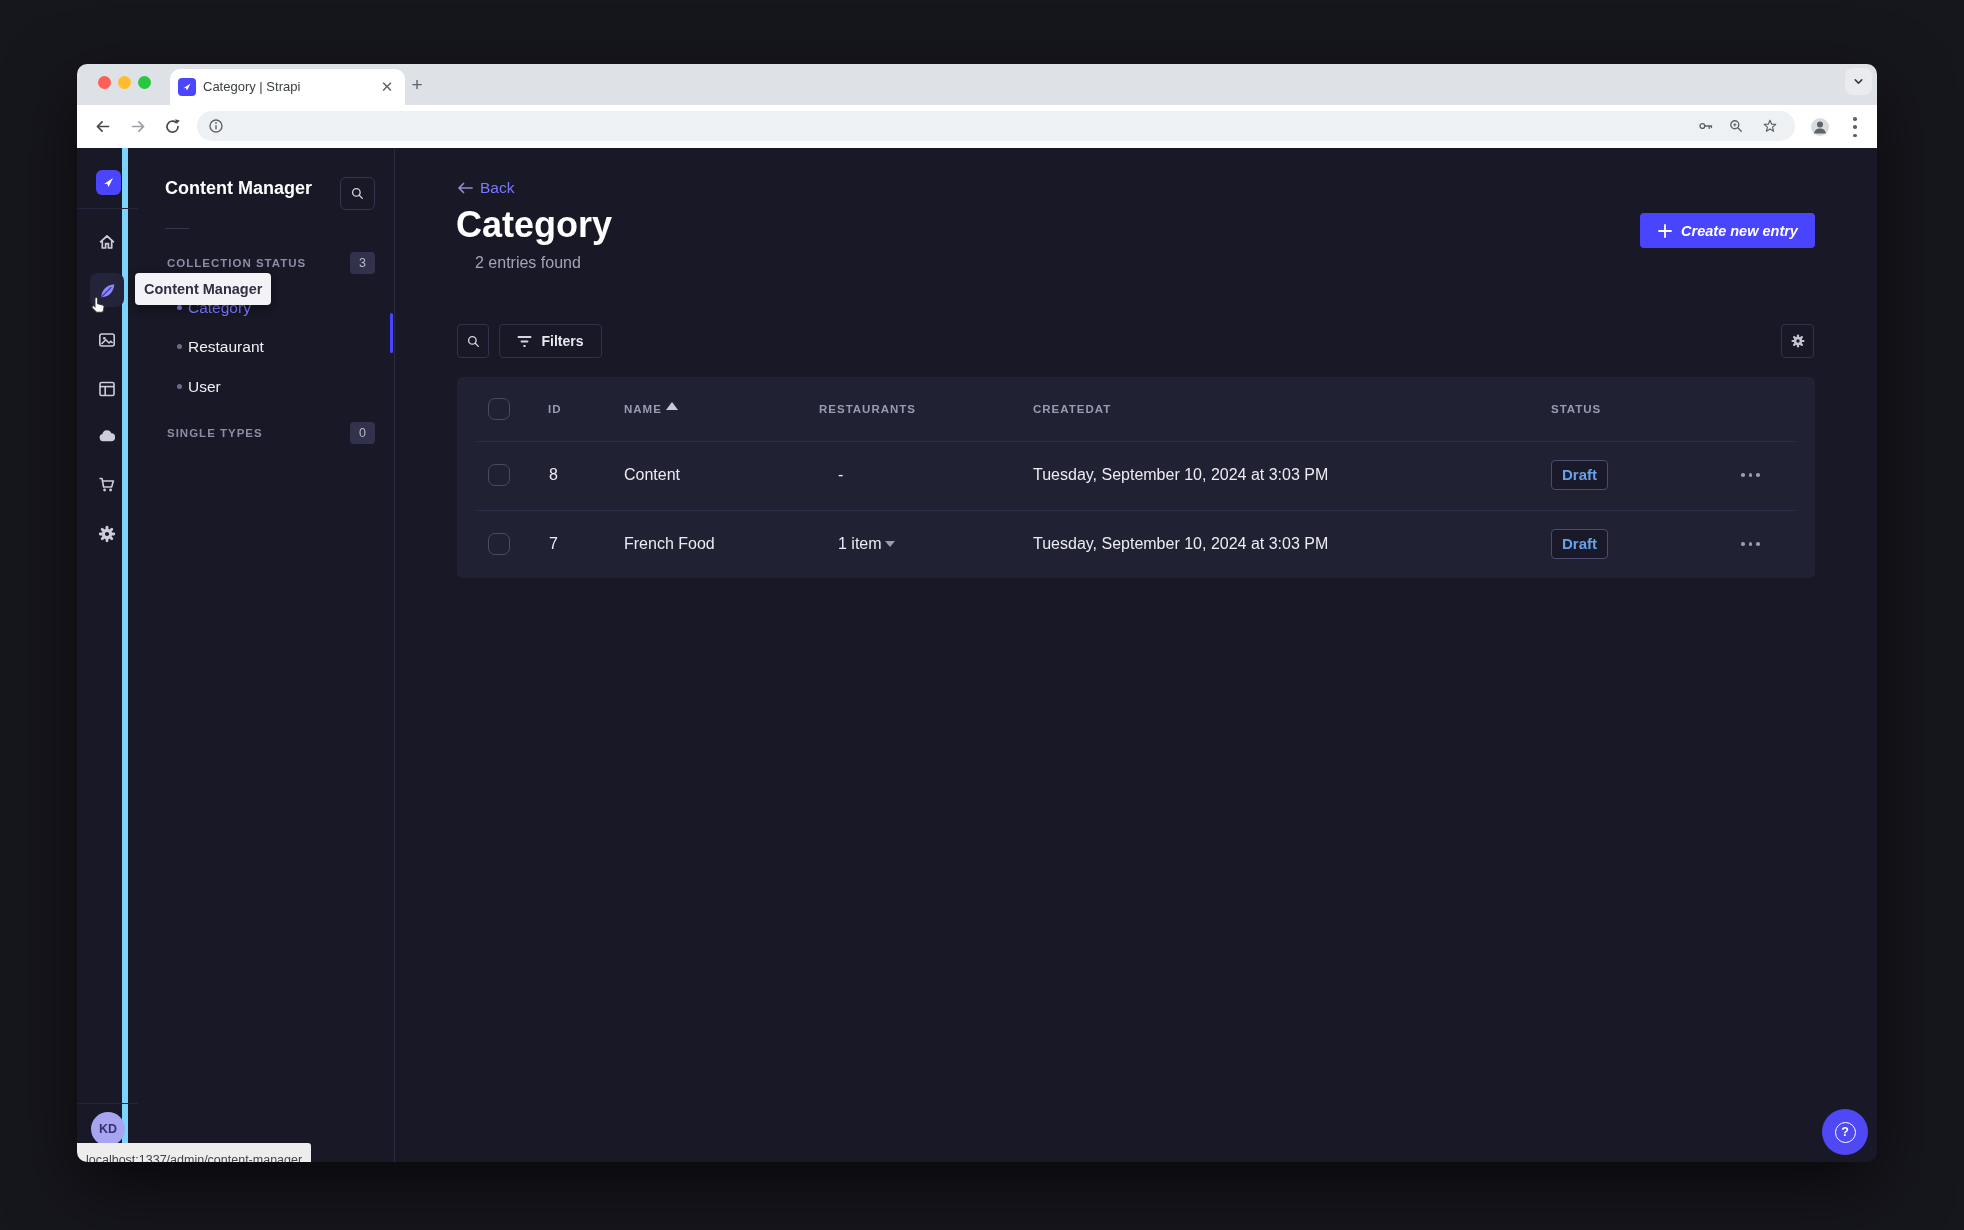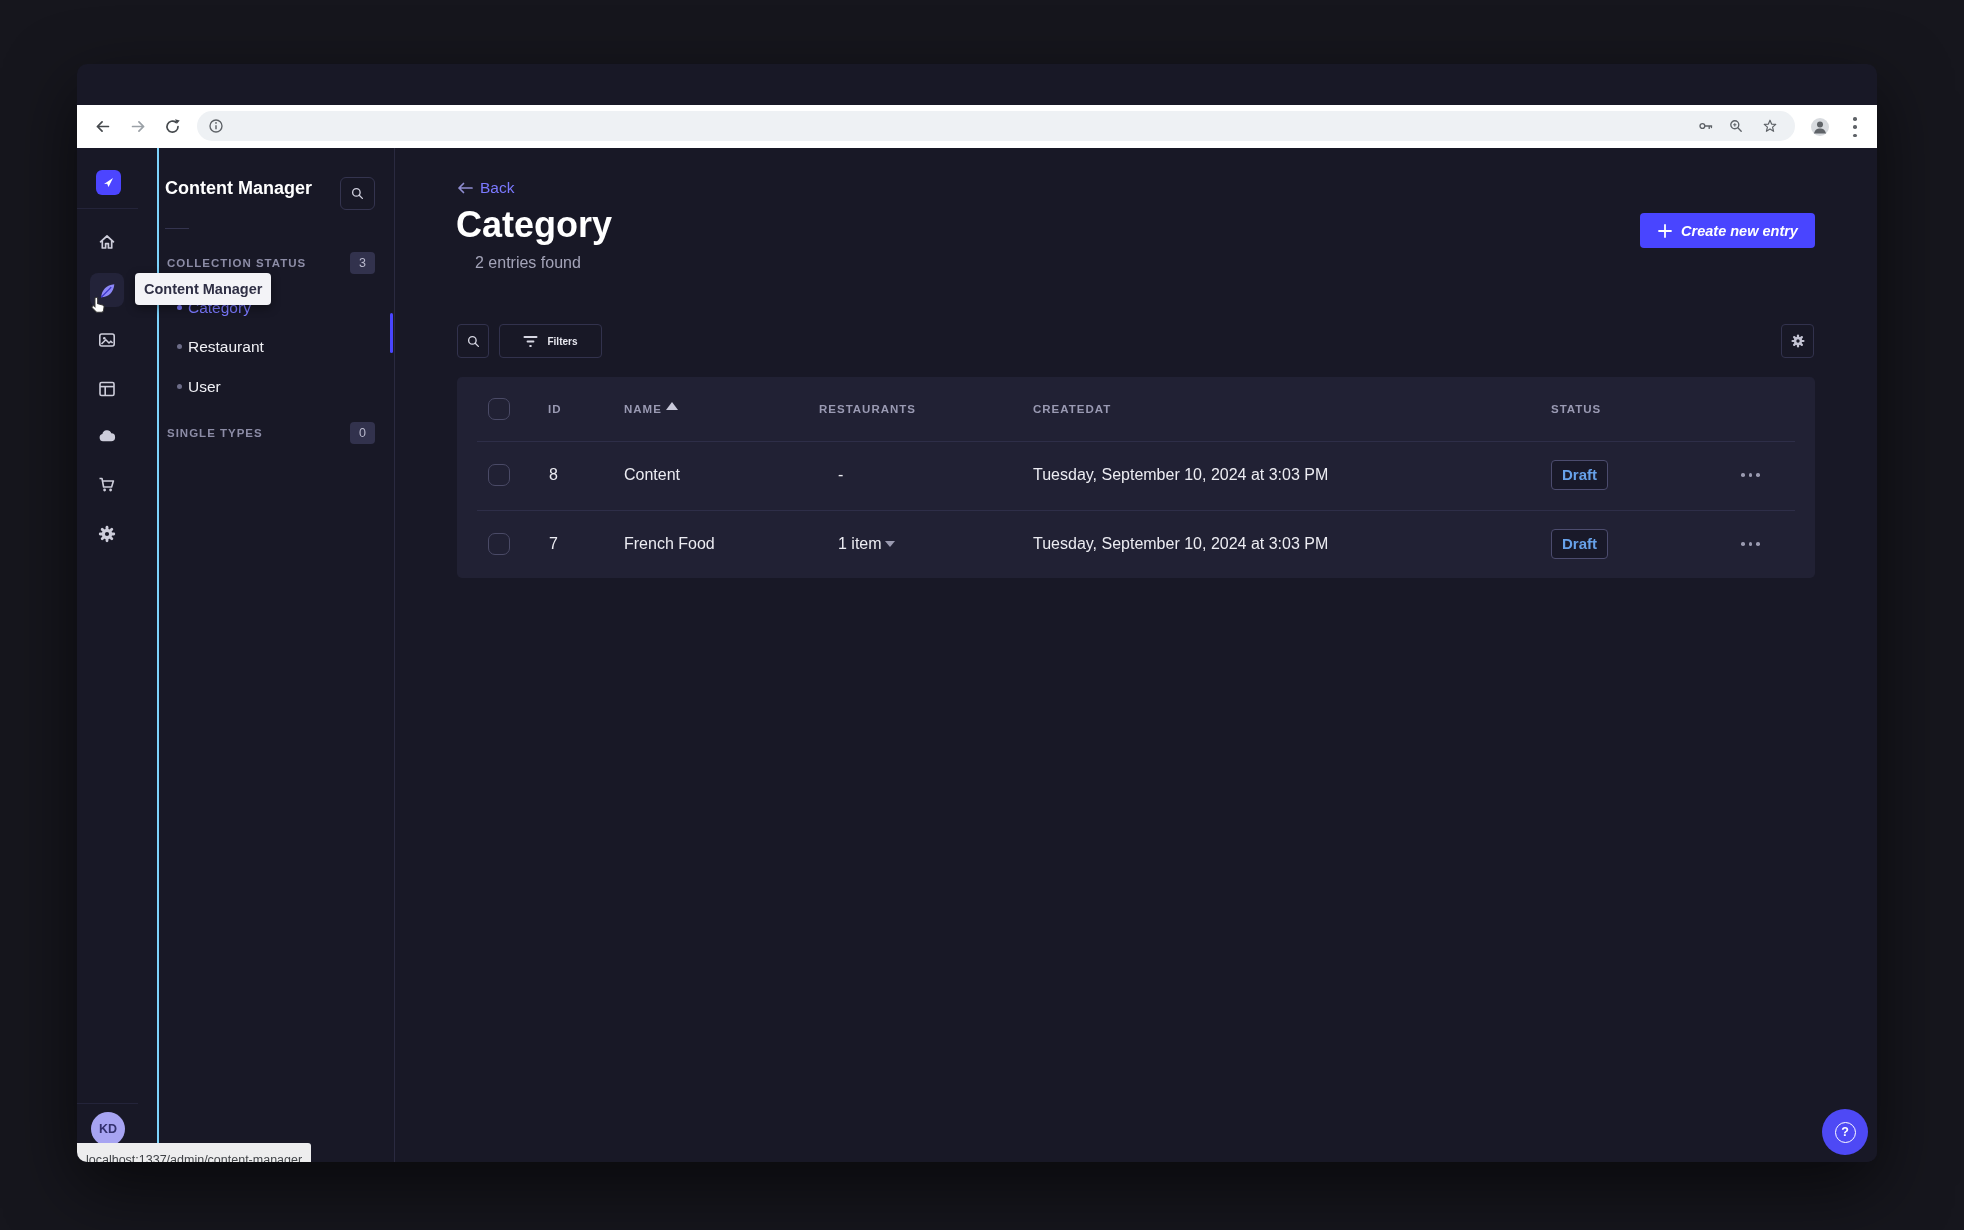--- a/index.html
+++ b/index.html
@@ -12,21 +12,21 @@
   #tab .favicon { position:absolute; left:8px; top:9px; width:18px; height:18px; border-radius:4px; background:#4b45ff; display:flex; align-items:center; justify-content:center; }
   #tab .title { position:absolute; left:33px; top:0; height:36px; line-height:36px; font-size:13px; color:#3c4043; white-space:nowrap; }
   #tab .close { position:absolute; right:10px; top:0; height:36px; line-height:35px; font-size:15px; color:#5f6368; width:16px; text-align:center; }
   #newtab { position:absolute; left:327px; top:9px; width:26px; height:26px; line-height:24px; text-align:center; font-size:19px; color:#5f6368; border-radius:50%; }
   #tabsearch { position:absolute; left:1768px; top:4px; width:27px; height:27px; border-radius:8px; background:#e9ebee; display:flex; align-items:center; justify-content:center; }
   #toolbar { position:absolute; left:0; top:41px; width:100%; height:43px; background:#ffffff; }
   #urlbar { position:absolute; left:120px; top:6px; width:1598px; height:30px; border-radius:15px; background:#eef1f4; }
   #urlbar .urltext { position:absolute; left:35px; top:0; height:30px; line-height:30px; font-size:14px; color:#27292d; white-space:nowrap; }
   .navic { position:absolute; top:13px; }
   #app { position:absolute; left:0; top:84px; width:1800px; height:1014px; background:#181826; }
-  #rail { position:absolute; left:0; top:0; width:82px; height:1014px; border-right:2px solid #7dd3fc; }
+  #rail { position:absolute; left:0; top:0; width:51px; height:1014px; border-right:6px solid #7dd3fc; }
   #rail .logo { position:absolute; left:19px; top:22px; width:25px; height:25px; border-radius:6px; background:#4c45ff; display:flex; align-items:center; justify-content:center; }
   .raildiv { position:absolute; left:0; width:61px; height:1px; background:#24243a; }
   .railic { position:absolute; left:20px; width:20px; height:20px; }
   #cmbtn { position:absolute; left:13px; top:125px; width:34px; height:34px; border-radius:8px; background:#232339; display:flex; align-items:center; justify-content:center; }
   #avatar { position:absolute; left:14px; top:964px; width:34px; height:34px; border-radius:50%; background:#a7a4f2; text-align:center; line-height:34px; font-size:12.5px; font-weight:700; color:#33316e; }
   #subnav { position:absolute; left:61px; top:0; width:257px; height:1014px; border-right:1px solid #2a2a40; }
   #subnav .sn-title { position:absolute; left:27px; top:28px; height:24px; line-height:24px; font-size:18px; font-weight:700; color:#fff; white-space:nowrap; }
   #subnav .sn-search { position:absolute; left:202px; top:29px; width:35px; height:33px; border-radius:6px; border:1px solid #34344f; display:flex; align-items:center; justify-content:center; }
   #subnav .sn-div { position:absolute; left:27px; top:80px; width:24px; height:1px; background:#34344f; }
   .sectlabel { position:absolute; left:29px; height:14px; line-height:14px; font-size:11.5px; font-weight:700; letter-spacing:1px; color:#8c8ca6; white-space:nowrap; }
@@ -38,41 +38,61 @@
   #handcur { position:absolute; left:12px; top:148px; z-index:50; }
   #main { position:absolute; left:318px; top:0; width:1482px; height:1014px; }
   #backrow .arrow { position:absolute; left:62px; top:33px; }
   #backrow .blabel { position:absolute; left:85px; top:30px; height:20px; line-height:20px; font-size:15.5px; font-weight:500; color:#7b79ff; }
   #pagetitle { position:absolute; left:61px; top:56px; font-size:36px; font-weight:700; color:#ffffff; }
   #subtitle { position:absolute; left:80px; top:106px; font-size:16px; color:#a3a3b8; }
   #createbtn { position:absolute; left:1245px; top:65px; width:175px; height:35px; border-radius:4px; background:#4945ff; display:flex; align-items:center; justify-content:center; gap:8px;font-style:italic; }
   #createbtn span { font-size:14.5px; font-weight:700; color:#fff; }
   #searchsq { position:absolute; left:62px; top:176px; width:32px; height:34px; border-radius:4px; border:1px solid #32324d; display:flex; align-items:center; justify-content:center; }
   #filtersbtn { position:absolute; left:104px; top:176px; width:103px; height:34px; border-radius:4px; border:1px solid #32324d; display:flex; align-items:center; justify-content:center; gap:9px; }
-  #filtersbtn span { font-size:10px; font-weight:700; color:#e8e8f0; }
+  #filtersbtn span { font-size:14px; font-weight:700; color:#e8e8f0; }
   #gearsq { position:absolute; left:1386px; top:176px; width:33px; height:34px; border-radius:4px; border:1px solid #32324d; display:flex; align-items:center; justify-content:center; }
   #panel { position:absolute; left:62px; top:229px; width:1358px; height:201px; border-radius:5px; background:#212134; }
   .cbx { position:absolute; width:22px; height:22px; border-radius:7px; border:1px solid #4a4a66; }
   .hlabel { position:absolute; top:25px; height:14px; line-height:14px; font-size:11.5px; font-weight:700; letter-spacing:1px; color:#9a9ab3; white-space:nowrap; }
   .sortasc { position:absolute; left:209px; top:25px; width:0; height:0; border-left:6px solid transparent; border-right:6px solid transparent; border-bottom:8px solid #c9c9da; }
   .rowdiv { position:absolute; left:20px; width:1318px; height:1px; background:#2e2e48; }
   .cell { position:absolute; height:20px; line-height:20px; font-size:16px; color:#ececf2; white-space:nowrap; }
   .badge { position:absolute; left:1094px; width:57px; height:30px; border-radius:4px; border:1px solid #4c4c6e; background:#191929; text-align:center; line-height:28px; font-size:15px; font-weight:700; color:#67a1e9; }
   .dots { position:absolute; left:1284px; width:24px; height:6px; display:flex; gap:4px; align-items:center; }
   .dots i { width:3.5px; height:3.5px; border-radius:50%; background:#9a9ab0; }
   .caretdn { position:absolute; left:428px; width:0; height:0; border-left:5px solid transparent; border-right:5px solid transparent; border-top:6px solid #9a9ab0; }
   #helpbtn { position:absolute; left:1427px; top:961px; width:46px; height:46px; border-radius:50%; background:#4e49f5; display:flex; align-items:center; justify-content:center; }
   #helpbtn .ring { width:21px; height:21px; border:1.5px solid #fff; border-radius:50%; text-align:center; line-height:18px; font-size:12.5px; font-weight:700; color:#fff; }
   #statusbar { position:absolute; left:0; top:1079px; height:19px; line-height:19px; padding:8px 9px; background:#ededee; border-radius:0 3px 0 0; font-size:12.5px; color:#3f4246; z-index:60; white-space:nowrap; }
 </style>
 </head>
 <body>
 
 <div id="window">
 
+  <div id="tabstrip">
+    <span class="light" style="left:21px;background:#ff5f57"></span>
+    <span class="light" style="left:41px;background:#febc2e"></span>
+    <span class="light" style="left:61px;background:#28c840"></span>
+    <div id="tab">
+      <span class="favicon">
+        <svg width="12" height="12" viewBox="0 0 20 20">
+            <polygon points="4,12 16,4 10,16 8.2,11.5" fill="#fff"></polygon>
+          </svg>
+      </span>
+      <span class="title">Category | Strapi</span>
+      <span class="close">✕</span>
+    </div>
+    <div id="newtab">+</div>
+    <div id="tabsearch">
+      <svg width="13" height="13" viewBox="0 0 20 20">
+          <polyline points="5,7.5 10,12.5 15,7.5" fill="none" stroke="#3c4043" stroke-width="2.4" stroke-linecap="round" stroke-linejoin="round"></polyline>
+        </svg>
+    </div>
+  </div>
 
   <div id="toolbar">
     <svg class="navic" style="left:17px" width="17" height="17" viewBox="0 0 20 20">
         <path d="M17 10 H4 M9.5 4.5 L4 10 L9.5 15.5" fill="none" stroke="#45494d" stroke-width="2" stroke-linecap="round" stroke-linejoin="round"></path>
       </svg>
     <svg class="navic" style="left:53px" width="17" height="17" viewBox="0 0 20 20">
         <path d="M3 10 H16 M10.5 4.5 L16 10 L10.5 15.5" fill="none" stroke="#9aa0a6" stroke-width="2" stroke-linecap="round" stroke-linejoin="round"></path>
       </svg>
     <svg class="navic" style="left:87px" width="17" height="17" viewBox="0 0 20 20">
         <path d="M16.5 10 A6.5 6.5 0 1 1 14 5" fill="none" stroke="#45494d" stroke-width="2" stroke-linecap="round"></path>

